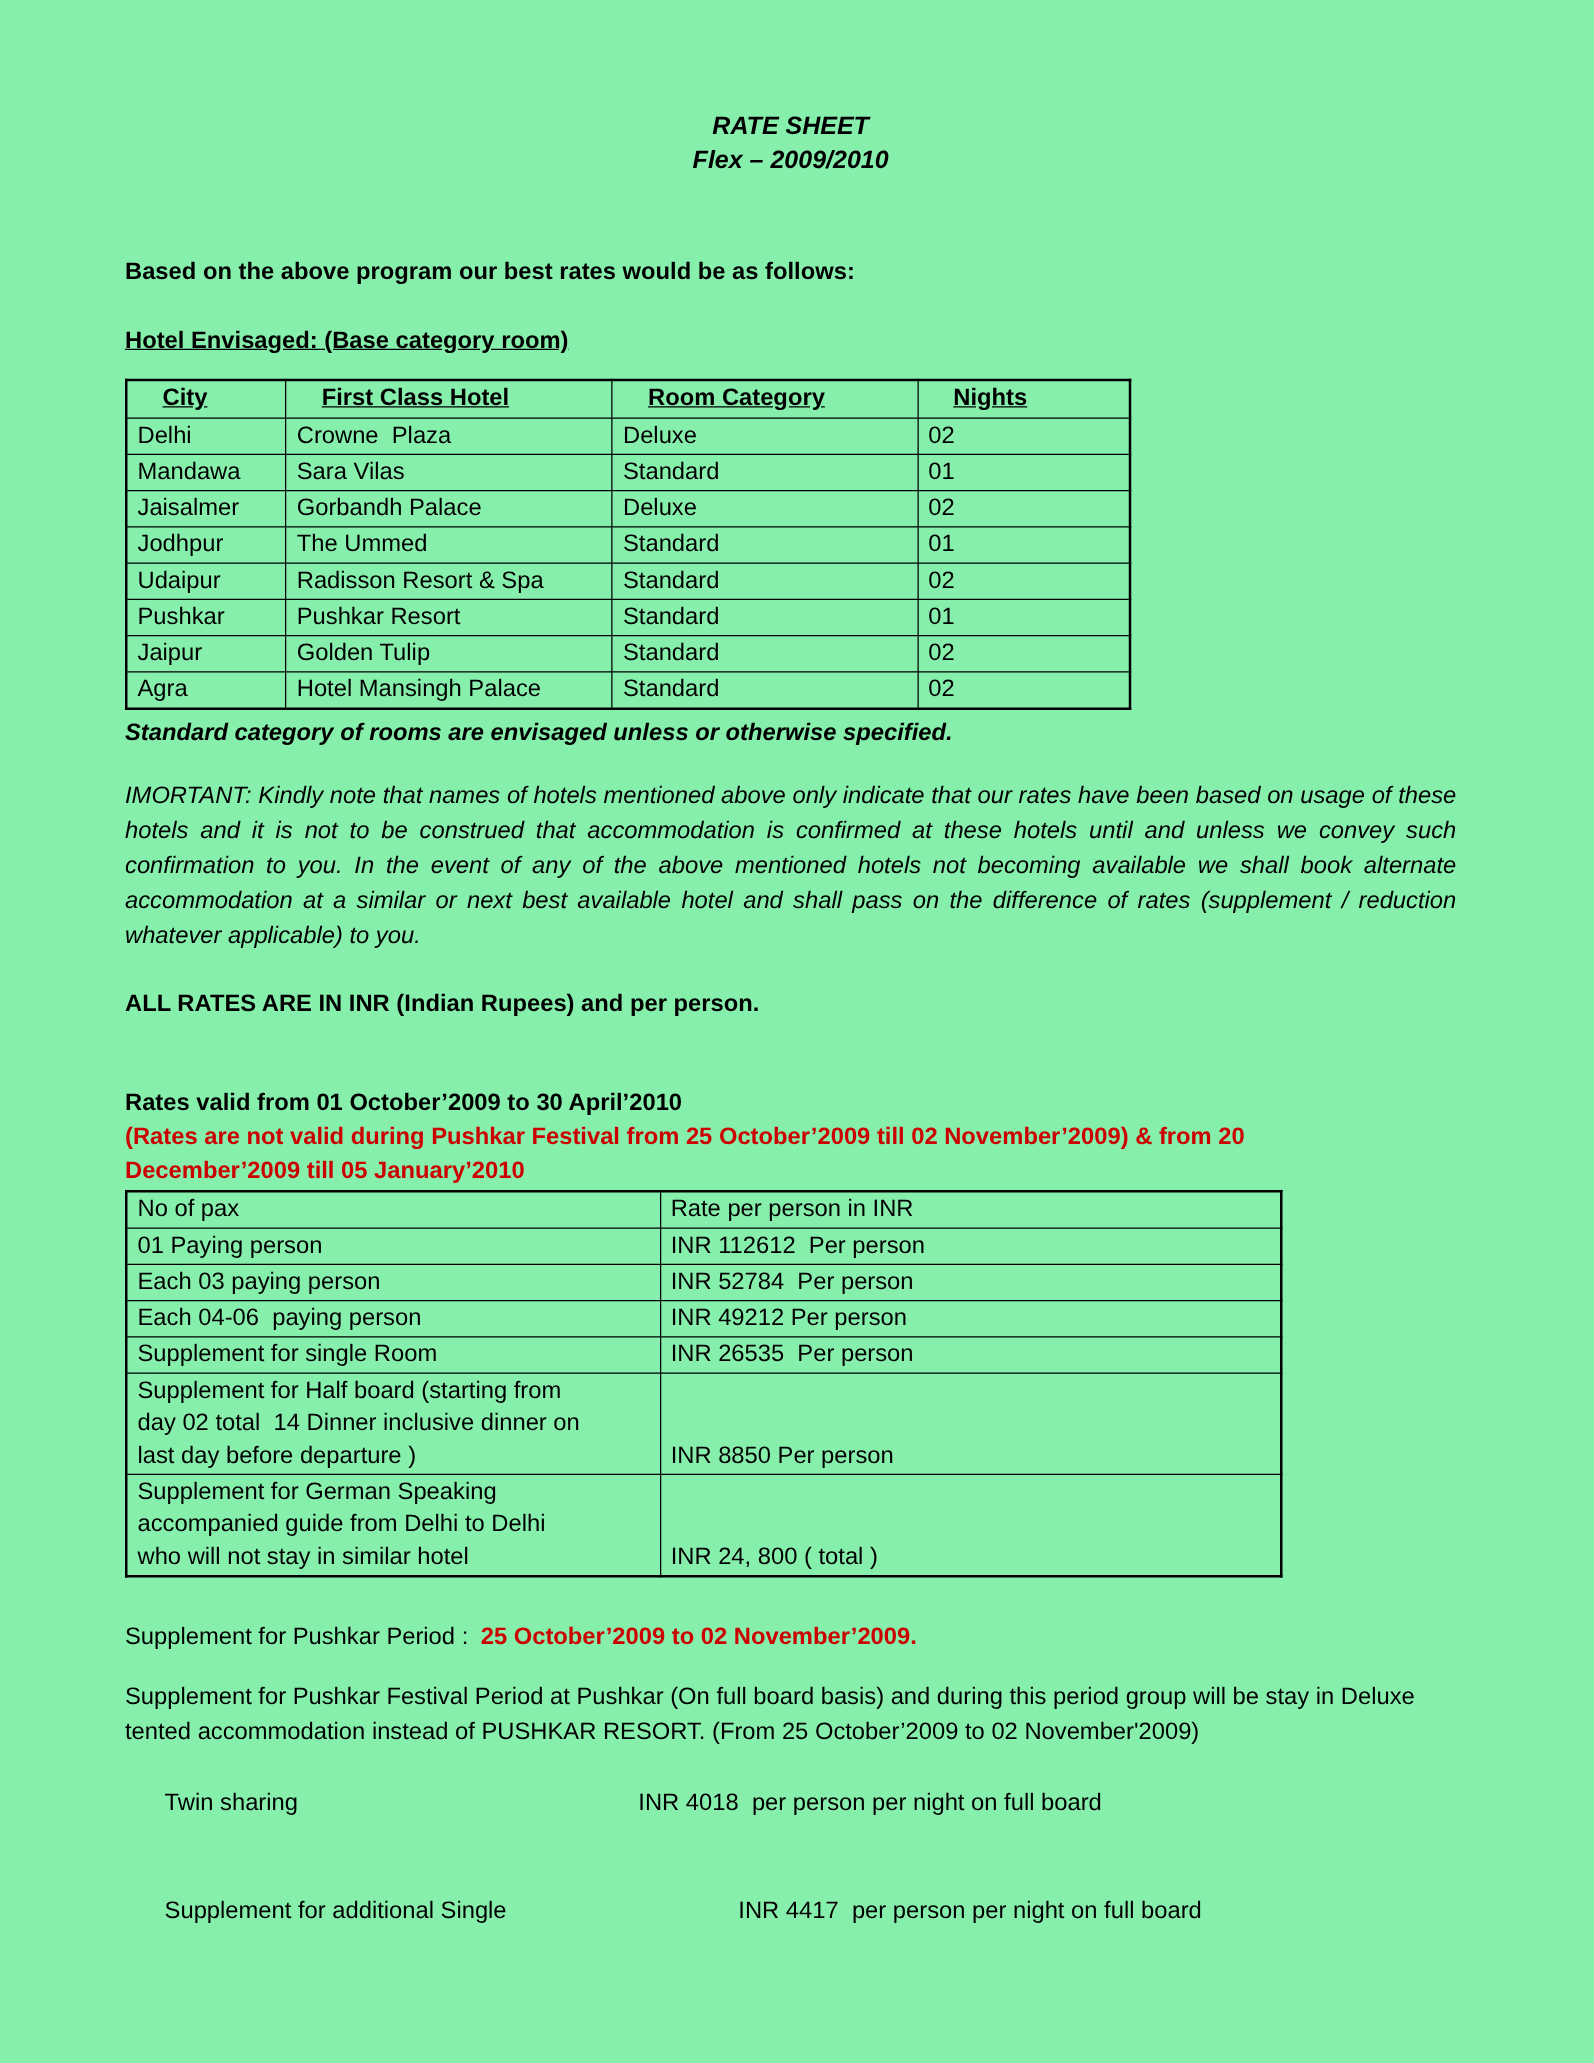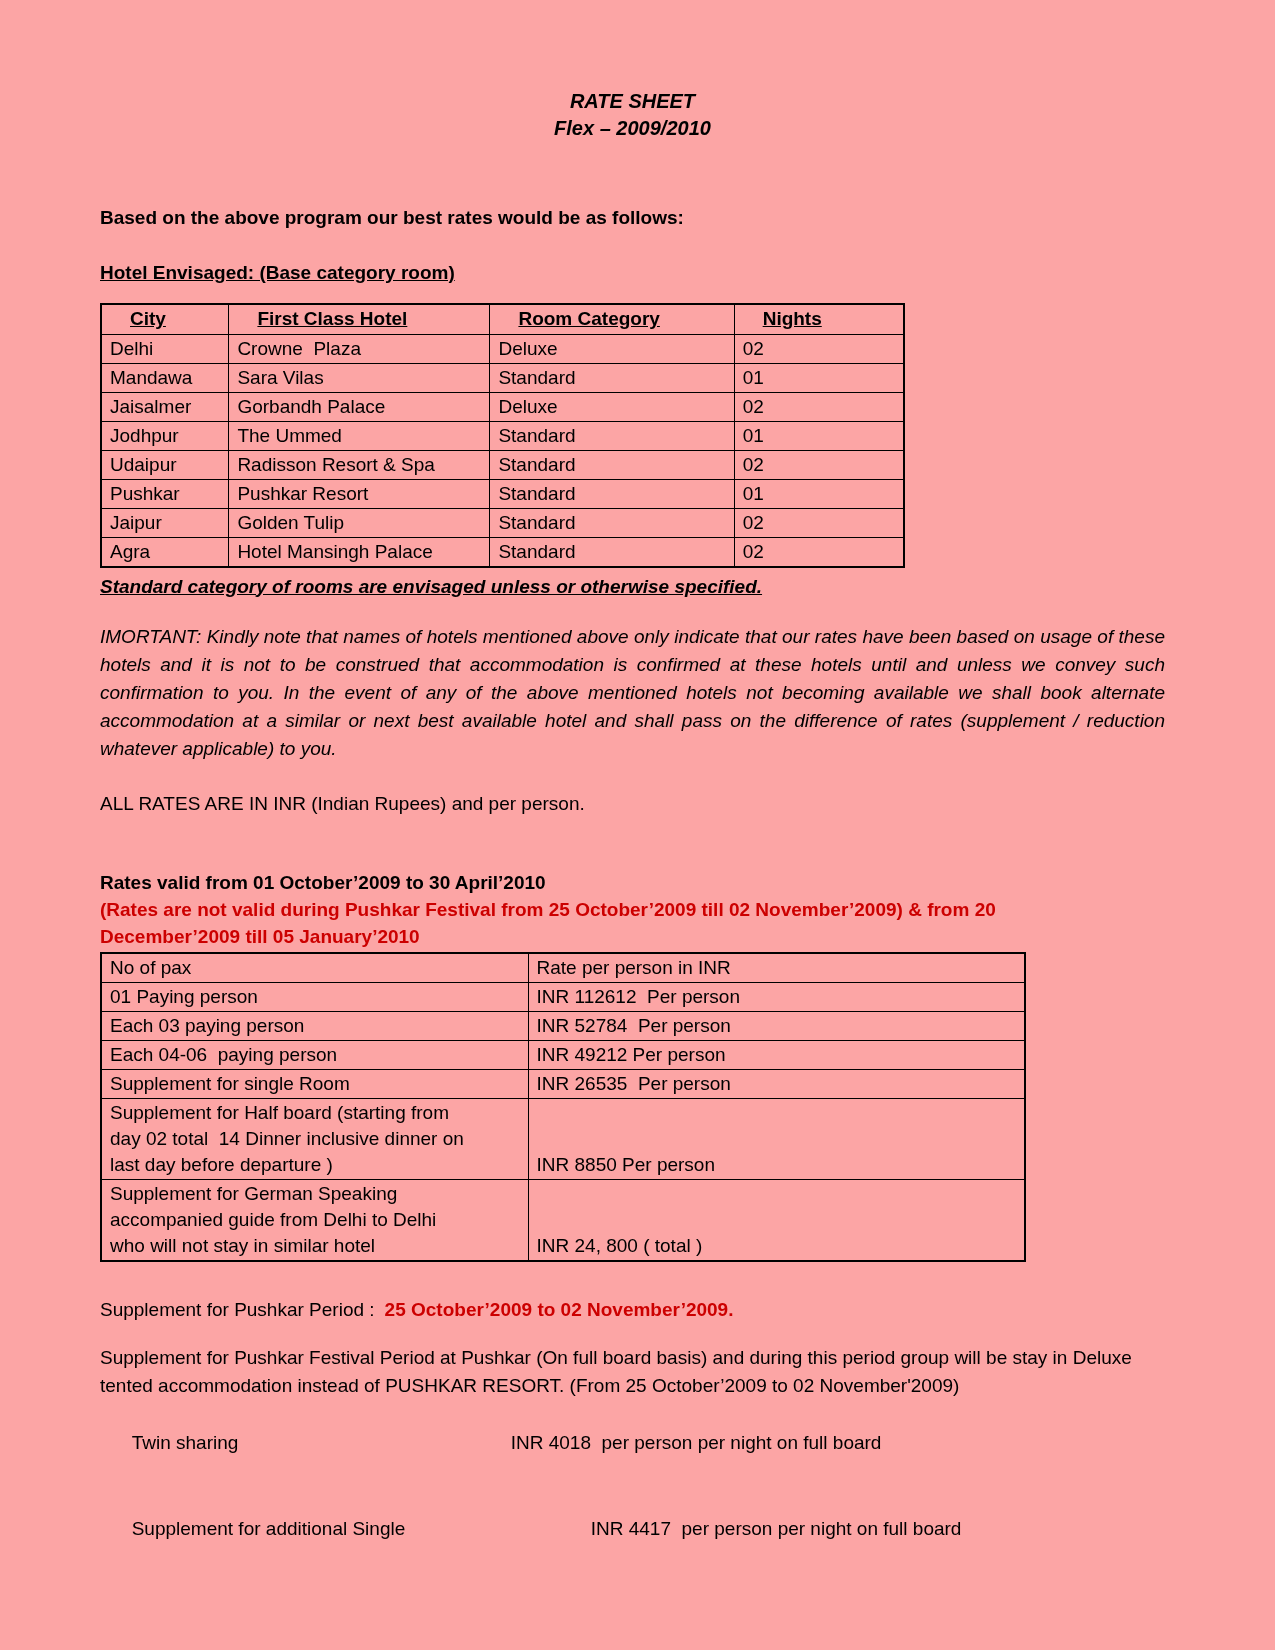--- a/index.html
+++ b/index.html
@@ -1,21 +1,21 @@
 <!DOCTYPE html>
 <html><head>
 <meta charset="utf-8">
 <style>
   * { box-sizing: border-box; margin: 0; padding: 0; }
   html, body { background: #ffffff; }
   .page {
     position: relative;
     width: 1275px;
     height: 1650px;
-    background: #fca5a5;
+    background: #86efac;
     font-family: "Liberation Sans", sans-serif;
     font-size: 19px;
     color: #000000;
     overflow: hidden;
   }
   .content { padding: 88px 110px 0 100px; }
 
   .title-block { text-align: center; font-weight: bold; font-style: italic; font-size: 20px; line-height: 27px; }
 
   .intro { margin-top: 62px; font-weight: bold; line-height: 27px; }
@@ -34,25 +34,25 @@
   .hotel-table { margin-top: 17px; width: 805px; border: 2px solid #000; }
   .hotel-table th, .hotel-table td { border: 1.5px solid #000; padding: 1px 8px; line-height: 26px; }
   .hotel-table th { height: 30px; font-weight: bold; }
   .hotel-table th span { text-decoration: underline; margin-left: 20px; }
   .hotel-table td { height: 28px; }
   .col-city { width: 122px; }
   .col-hotel { width: 249px; }
   .col-room { width: 233px; }
   .col-nights { width: 162px; }
 
-  .table-note { margin-top: 5px; font-weight: bold; font-style: italic; line-height: 28px; text-decoration: underline; }
+  .table-note { margin-top: 5px; font-weight: bold; font-style: italic; line-height: 28px; }
 
   .important { margin-top: 22px; font-style: italic; text-align: justify; line-height: 28px; }
 
-  .all-rates { margin-top: 27px; font-weight: normal; line-height: 27px; }
+  .all-rates { margin-top: 27px; font-weight: bold; line-height: 27px; }
 
   .validity { margin-top: 52px; font-weight: bold; line-height: 27px; }
   .red { color: #CC0000; }
   .invalid-line { white-space: pre-wrap; }
 
   .rates-table { margin-top: 2px; width: 870px; border: 2px solid #000; }
   .rates-table td { border: 1.5px solid #000; padding: 1px 8px; line-height: 26px; vertical-align: bottom; }
   .rates-table tr td { height: 28px; }
   .col-pax { width: 427px; margin-left: 32px; }
   .col-rate { width: 497px; }

